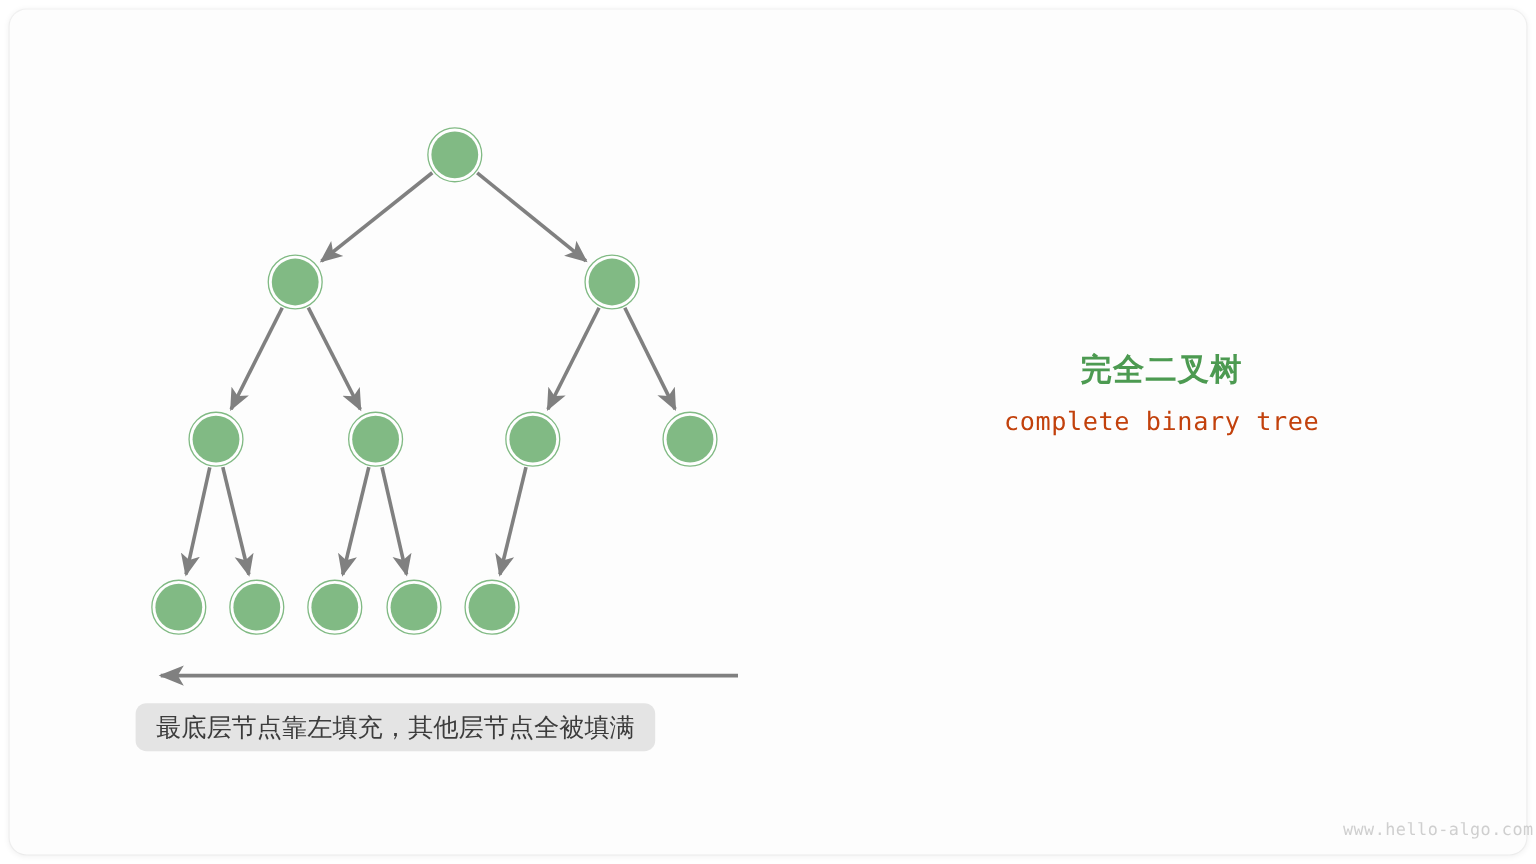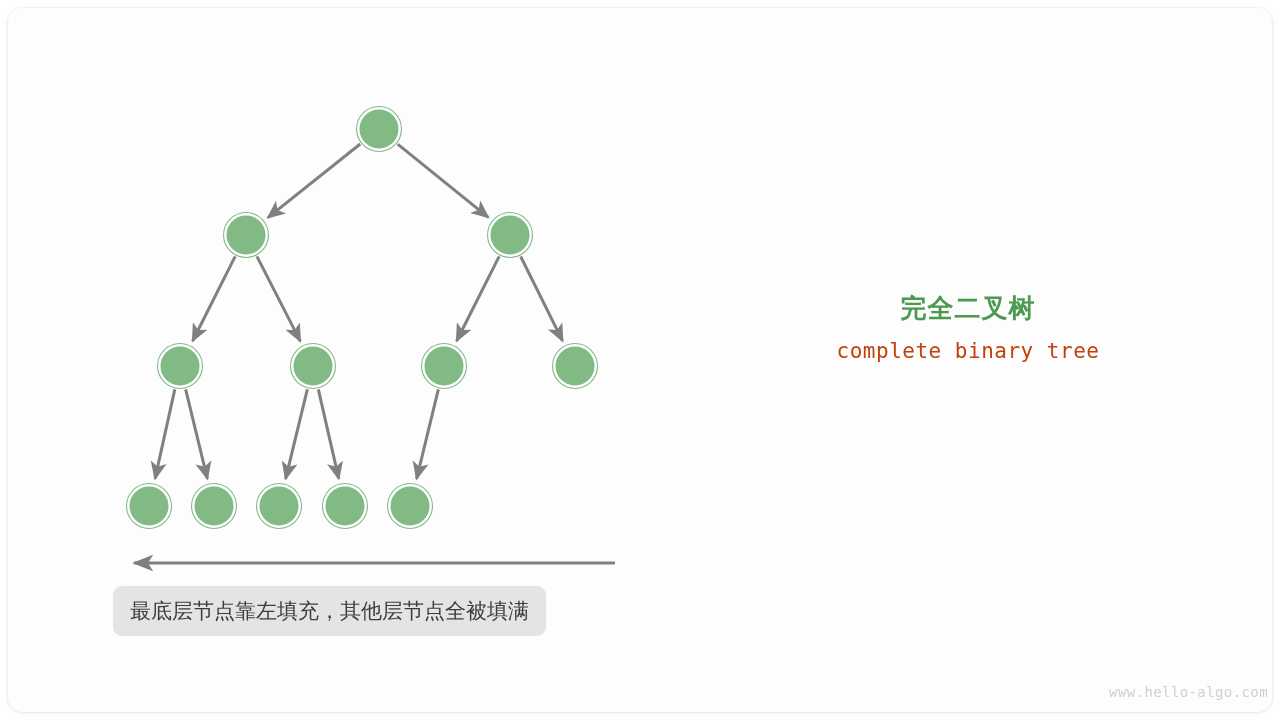--- a/index.html
+++ b/index.html
@@ -56,37 +56,37 @@
     margin-top: 14px;
     font-size: 21px;
     color: #c2410c;
     font-family: "DejaVu Sans Mono", "Liberation Mono", monospace;
     letter-spacing: 0.5px;
   }
   .caption-box {
     position: absolute;
     left: 113px;
     top: 586px;
-    height: 50px;
+    height: 40px;
     padding: 0 17px;
     display: flex;
     align-items: center;
     background: #e4e4e4;
     border-radius: 9px;
     box-sizing: border-box;
   }
   .caption-text {
     font-size: 21px;
     color: #3c3c3c;
     white-space: nowrap;
     font-family: "Liberation Sans", "DejaVu Sans", sans-serif;
   }
   .watermark {
     position: absolute;
-    right: 52px;
+    right: 42px;
     bottom: 20px;
     font-size: 14px;
     color: #cfcfcf;
     font-family: "DejaVu Sans Mono", "Liberation Mono", monospace;
     letter-spacing: 0.4px;
   }
 </style>
 </head>
 <body>
 

